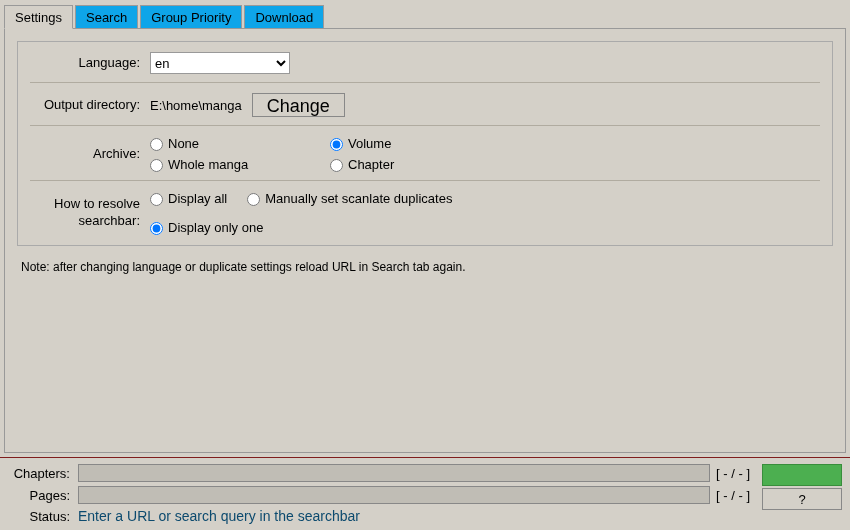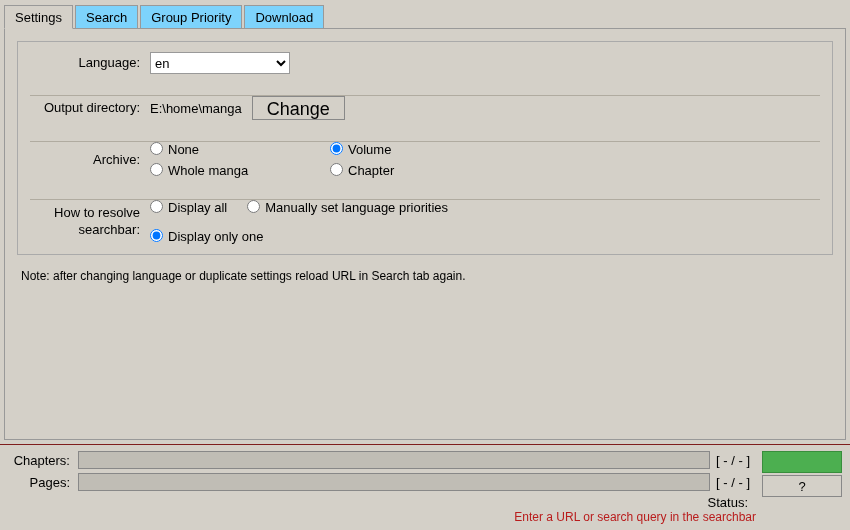--- a/index.html
+++ b/index.html
@@ -24,21 +24,21 @@
     .tab-bar {
       display: flex;
       align-items: flex-end;
       padding: 4px 4px 0 4px;
       background: #d4d0c8;
     }
 
     .tab {
       padding: 3px 10px;
       border: 1px solid #999;
-      background: #7dd3fc;
+      background: #0ea5e9;
       cursor: pointer;
       font-size: 13px;
       margin-right: 2px;
       border-bottom: none;
       position: relative;
       top: 1px;
       height: 24px;
       display: flex;
       align-items: center;
     }
@@ -61,21 +61,22 @@
 
     .settings-content {
       border: 1px solid #aaa;
       background: #d4d0c8;
       padding: 10px 12px;
     }
 
     .form-row {
       display: flex;
       align-items: center;
-      padding-bottom: 21px;
+      margin-bottom: 10px;
+      padding-bottom: 8px;
       border-bottom: 1px solid #b0aba0;
     }
 
     .form-row:last-child {
       border-bottom: none;
       margin-bottom: 0;
       padding-bottom: 0;
     }
 
     .form-label {
@@ -115,21 +116,21 @@
       padding: 2px 14px;
       font-size: 18px;
       background: #d4d0c8;
       border: 1px solid #888;
       cursor: pointer;
       height: 24px;
     }
 
     .radio-item {
       display: flex;
-      align-items: flex-start;
+      align-items: flex-end;
       gap: 5px;
       font-size: 13px;
     }
 
     .radio-item input[type="radio"] {
       margin: 0;
     }
 
     
     .archive-controls {
@@ -232,34 +233,33 @@
       cursor: pointer;
       font-size: 13px;
       display: flex;
       align-items: center;
       justify-content: center;
     }
 
     .status-row {
       display: flex;
       align-items: flex-end;
-      flex-direction: column;
     }
 
     .status-label {
       width: 70px;
       text-align: right;
       padding-right: 8px;
       font-size: 13px;
       color: #000;
     }
 
     .status-text {
-      font-size: 12px;
-      color: #b91c1c;
+      font-size: 14px;
+      color: #0c4a6e;
     }
 
     .side-buttons-col {
       display: flex;
       flex-direction: column;
       gap: 2px;
       margin-left: 6px;
     }
   </style>
 </head>
@@ -338,21 +338,21 @@
           <span>searchbar:</span>
         </div>
         <div class="duplicates-controls">
           <div class="dup-row">
             <div class="radio-item">
               <input type="radio" name="duplicates" value="display_all" style="">
               <span>Display all</span>
             </div>
             <div class="radio-item">
               <input type="radio" name="duplicates" value="manual" style="">
-              <span>Manually set language priorities</span>
+              <span>Manually set scanlate duplicates</span>
             </div>
           </div>
           <div class="dup-row">
             <div class="radio-item">
               <input type="radio" name="duplicates" value="display_one" checked="" style="">
               <span>Display only one</span>
             </div>
           </div>
         </div>
       </div>

